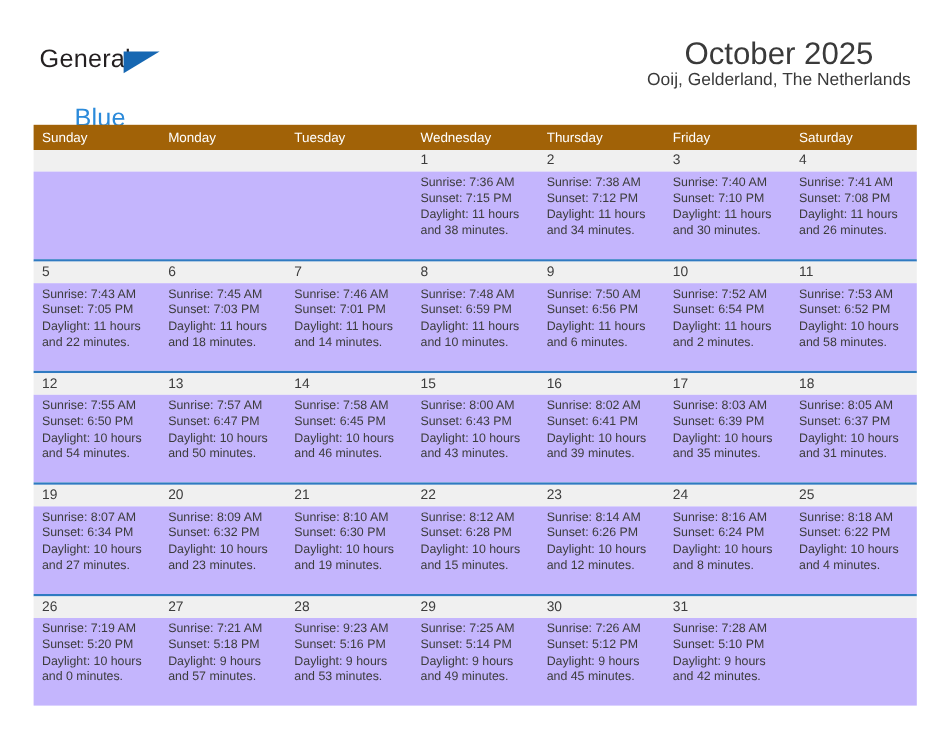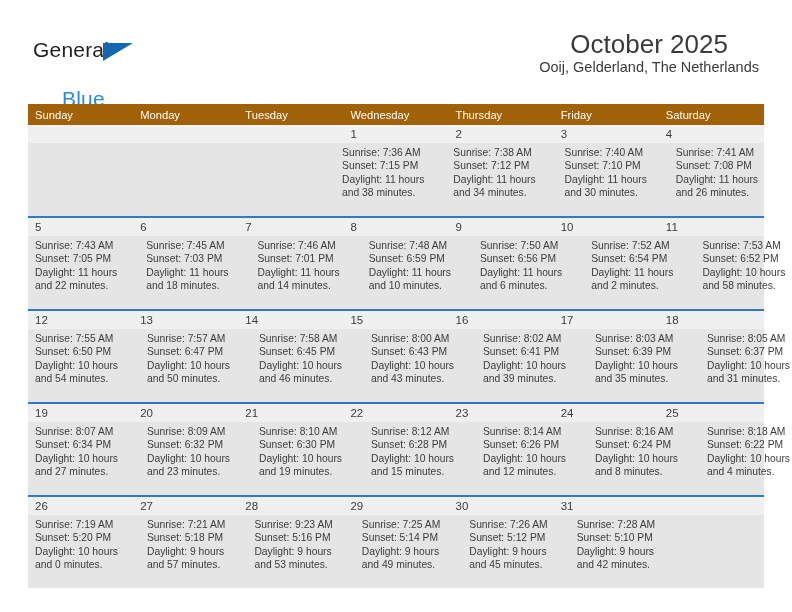--- a/index.html
+++ b/index.html
@@ -111,23 +111,22 @@
   .week:first-of-type {
     border-top: none;
   }
   .week-dates {
     display: flex;
     background: #f0f0f0;
     height: 18px;
   }
   .week-body {
     display: flex;
-    background: #e5e5e5;
+    background: #c4b5fd;
     height: 73px;
-    gap: 16px;
   }
   .date-cell {
     flex: 1 1 0;
     box-sizing: border-box;
     padding-left: 7px;
     font-size: 11.5px;
     color: #3c3c3c;
     line-height: 18px;
   }
   .body-cell {

